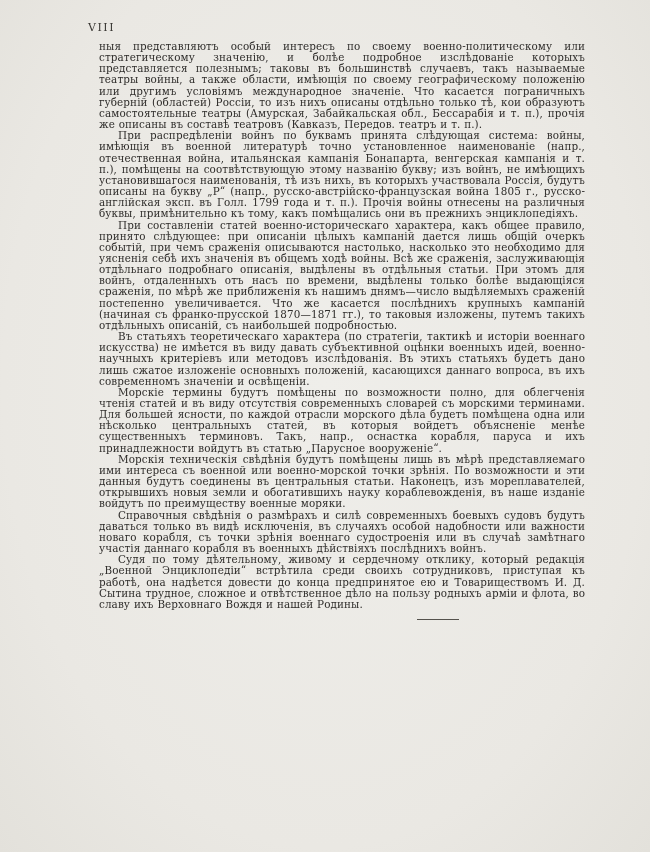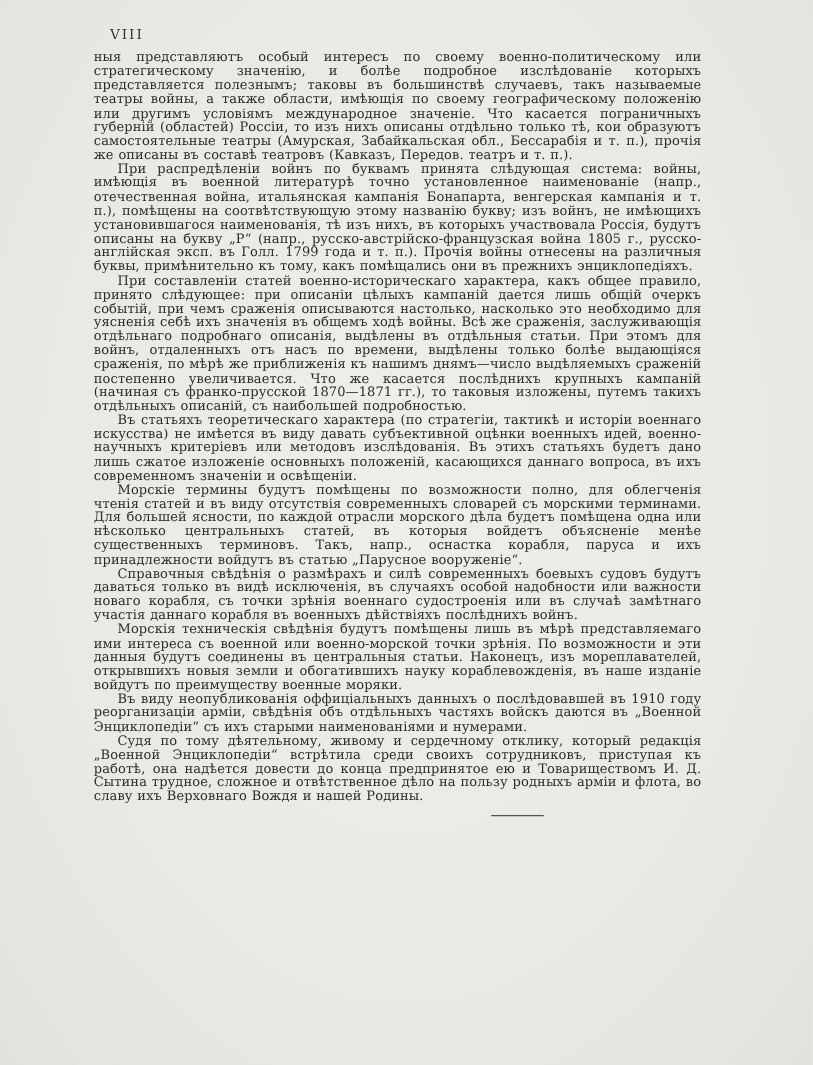--- a/index.html
+++ b/index.html
@@ -20,21 +20,21 @@
     position: absolute;
     top: 21px;
     left: 88px;
     font-size: 11px;
     letter-spacing: 1.5px;
     color: #3a3834;
   }
   .text-block {
     position: absolute;
     top: 41px;
-    left: 75px;
+    left: 99px;
     width: 486px;
     font-size: 10.4px;
     line-height: 11.15px;
     text-align: justify;
     letter-spacing: 0.1px;
     word-spacing: 0.4px;
   }
   .text-block p {
     margin: 0;
     padding: 0;
@@ -53,19 +53,18 @@
 <body>
 
 <div class="page">
   <div class="folio">VIII</div>
   <div class="text-block">
     <p>ныя представляютъ особый интересъ по своему военно-политическому или стратегическому значенію, и болѣе подробное изслѣдованіе которыхъ представляется полезнымъ; таковы въ большинствѣ случаевъ, такъ называемые театры войны, а также области, имѣющія по своему географическому положенію или другимъ условіямъ международное значеніе. Что касается пограничныхъ губерній (областей) Россіи, то изъ нихъ описаны отдѣльно только тѣ, кои образуютъ самостоятельные театры (Амурская, Забайкальская обл., Бессарабія и т. п.), прочія же описаны въ составѣ театровъ (Кавказъ, Передов. театръ и т. п.).</p>
     <p class="indent">При распредѣленіи войнъ по буквамъ принята слѣдующая система: войны, имѣющія въ военной литературѣ точно установленное наименованіе (напр., отечественная война, итальянская кампанія Бонапарта, венгерская кампанія и т. п.), помѣщены на соотвѣтствующую этому названію букву; изъ войнъ, не имѣющихъ установившагося наименованія, тѣ изъ нихъ, въ которыхъ участвовала Россія, будутъ описаны на букву „Р“ (напр., русско-австрійско-французская война 1805 г., русско-англійская эксп. въ Голл. 1799 года и т. п.). Прочія войны отнесены на различныя буквы, примѣнительно къ тому, какъ помѣщались они въ прежнихъ энциклопедіяхъ.</p>
     <p class="indent">При составленіи статей военно-историческаго характера, какъ общее правило, принято слѣдующее: при описаніи цѣлыхъ кампаній дается лишь общій очеркъ событій, при чемъ сраженія описываются настолько, насколько это необходимо для уясненія себѣ ихъ значенія въ общемъ ходѣ войны. Всѣ же сраженія, заслуживающія отдѣльнаго подробнаго описанія, выдѣлены въ отдѣльныя статьи. При этомъ для войнъ, отдаленныхъ отъ насъ по времени, выдѣлены только болѣе выдающіяся сраженія, по мѣрѣ же приближенія къ нашимъ днямъ—число выдѣляемыхъ сраженій постепенно увеличивается. Что же касается послѣднихъ крупныхъ кампаній (начиная съ франко-прусской 1870—1871 гг.), то таковыя изложены, путемъ такихъ отдѣльныхъ описаній, съ наибольшей подробностью.</p>
     <p class="indent">Въ статьяхъ теоретическаго характера (по стратегіи, тактикѣ и исторіи военнаго искусства) не имѣется въ виду давать субъективной оцѣнки военныхъ идей, военно-научныхъ критеріевъ или методовъ изслѣдованія. Въ этихъ статьяхъ будетъ дано лишь сжатое изложеніе основныхъ положеній, касающихся даннаго вопроса, въ ихъ современномъ значеніи и освѣщеніи.</p>
     <p class="indent">Морскіе термины будутъ помѣщены по возможности полно, для облегченія чтенія статей и въ виду отсутствія современныхъ словарей съ морскими терминами. Для большей ясности, по каждой отрасли морского дѣла будетъ помѣщена одна или нѣсколько центральныхъ статей, въ которыя войдетъ объясненіе менѣе существенныхъ терминовъ. Такъ, напр., оснастка корабля, паруса и ихъ принадлежности войдутъ въ статью „Парусное вооруженіе“.</p>
+    <p class="indent">Морскія техническія свѣдѣнія будутъ помѣщены лишь въ мѣрѣ представляемаго ими интереса съ военной или военно-морской точки зрѣнія. По возможности и эти данныя будутъ соединены въ центральныя статьи. Наконецъ, изъ мореплавателей, открывшихъ новыя земли и обогатившихъ науку кораблевожденія, въ наше изданіе войдутъ по преимуществу военные моряки.</p>
     <p class="indent">Справочныя свѣдѣнія о размѣрахъ и силѣ современныхъ боевыхъ судовъ будутъ даваться только въ видѣ исключенія, въ случаяхъ особой надобности или важности новаго корабля, съ точки зрѣнія военнаго судостроенія или въ случаѣ замѣтнаго участія даннаго корабля въ военныхъ дѣйствіяхъ послѣднихъ войнъ.</p>
-    <p class="indent">Морскія техническія свѣдѣнія будутъ помѣщены лишь въ мѣрѣ представляемаго ими интереса съ военной или военно-морской точки зрѣнія. По возможности и эти данныя будутъ соединены въ центральныя статьи. Наконецъ, изъ мореплавателей, открывшихъ новыя земли и обогатившихъ науку кораблевожденія, въ наше изданіе войдутъ по преимуществу военные моряки.</p>
-    <p class="indent">Въ виду неопубликованія оффиціальныхъ данныхъ о послѣдовавшей въ 1910 году реорганизаціи арміи, свѣдѣнія объ отдѣльныхъ частяхъ войскъ даются въ „Военной Энциклопедіи“ съ ихъ старыми наименованіями и нумерами.</p>
     <p class="indent">Судя по тому дѣятельному, живому и сердечному отклику, который редакція „Военной Энциклопедіи“ встрѣтила среди своихъ сотрудниковъ, приступая къ работѣ, она надѣется довести до конца предпринятое ею и Товариществомъ И. Д. Сытина трудное, сложное и отвѣтственное дѣло на пользу родныхъ арміи и флота, во славу ихъ Верховнаго Вождя и нашей Родины.</p>
     <div class="end-rule"></div>
   </div>
 </div>
 
 </body></html>

